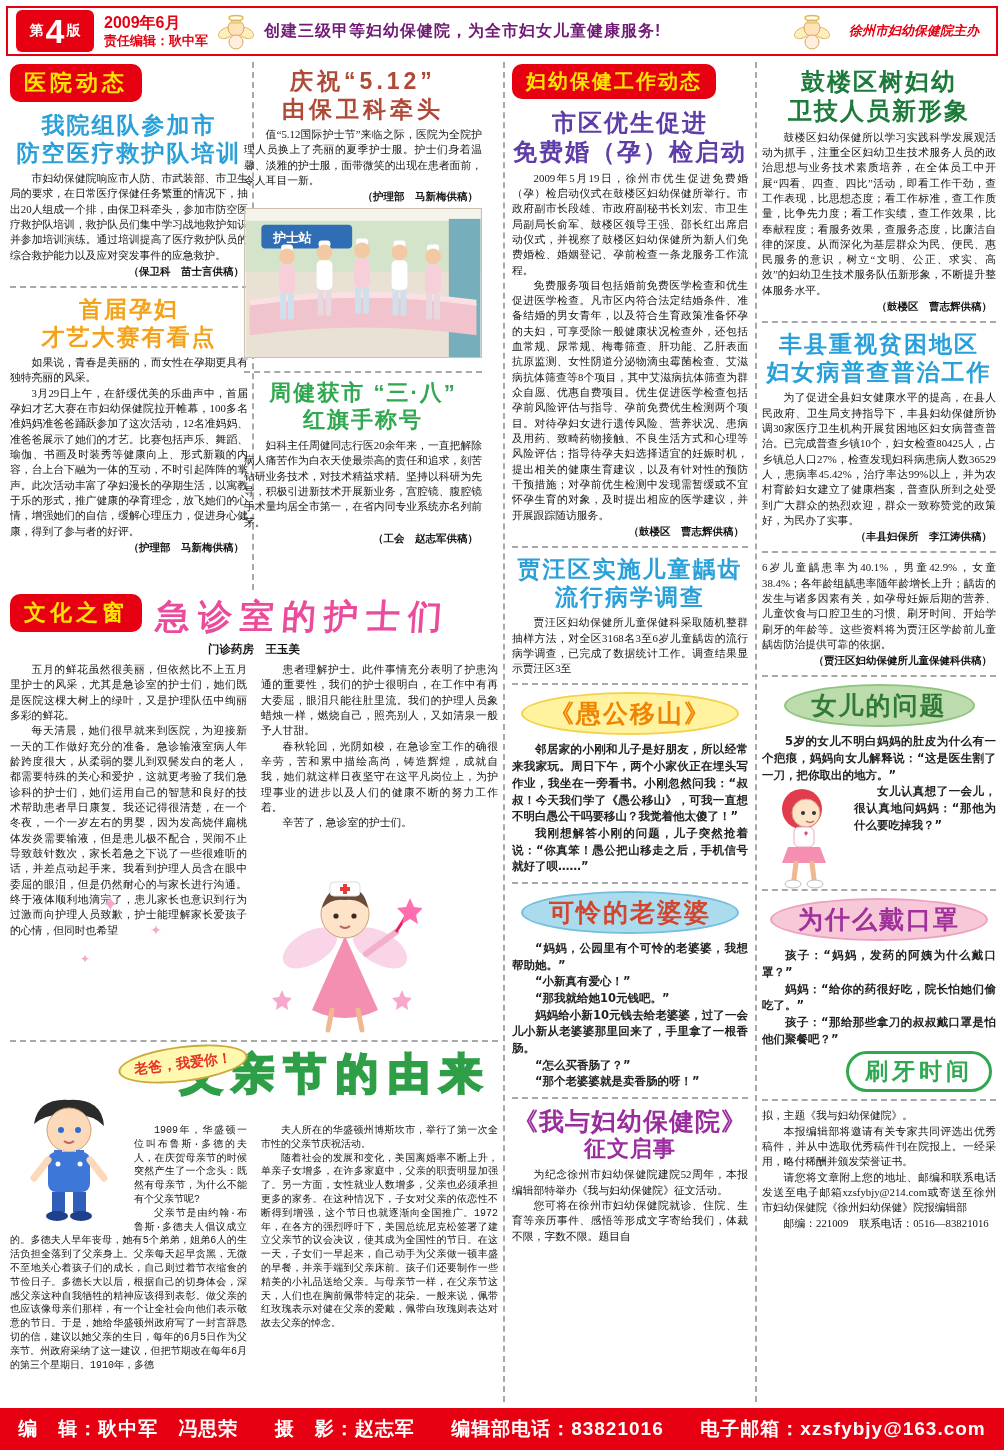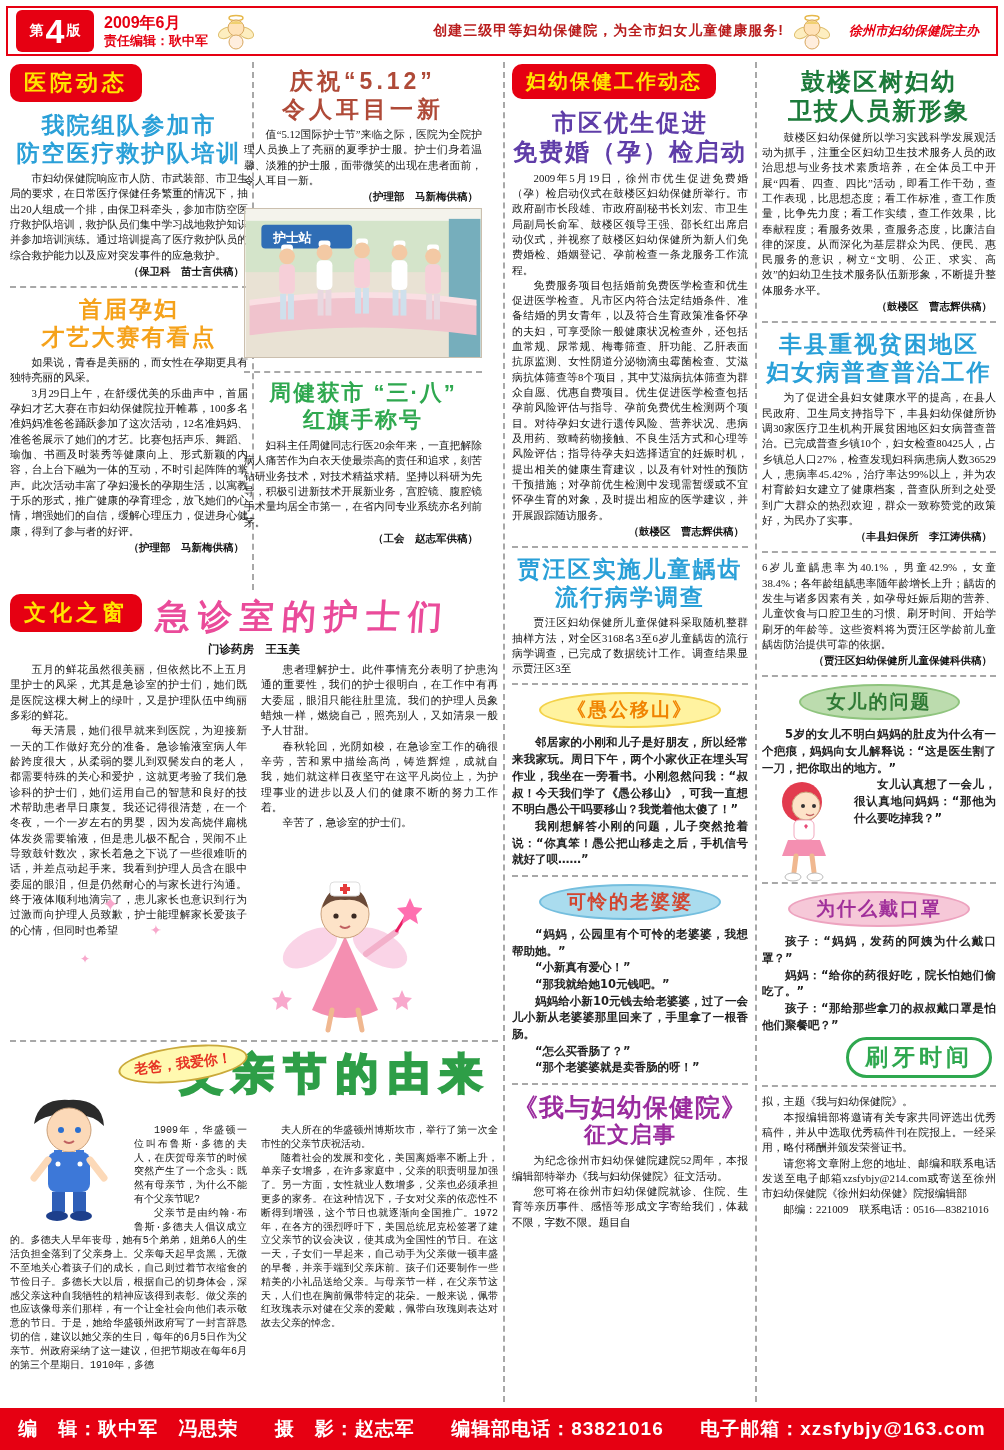--- a/index.html
+++ b/index.html
@@ -6,22 +6,22 @@
   .page{position:relative;width:1004px;height:1450px;background:#fff;overflow:hidden;
         font-family:"Liberation Serif","DejaVu Serif",serif;color:#141414;}
   
   .masthead{position:absolute;left:6px;top:6px;right:6px;height:50px;border:2px solid #e60012;
             display:flex;align-items:center;gap:10px;padding:0 8px;box-sizing:border-box;background:#fff;}
   .edbox{background:#e60012;color:#fff;border-radius:6px;height:42px;min-width:78px;display:flex;
          align-items:center;justify-content:center;font-family:"Liberation Sans",sans-serif;font-weight:800;}
   .edbox .sm{font-size:14px;} .edbox .big{font-size:34px;line-height:1;margin:0 2px;}
   .dateed{color:#e60012;font-family:"Liberation Sans",sans-serif;font-weight:700;line-height:1.25;white-space:nowrap;}
   .dateed .l1{font-size:16px;} .dateed .l2{font-size:13px;}
-  .slogan{flex:1;text-align:right;color:#b91c1c;font-family:"Liberation Sans",sans-serif;
-          font-weight:800;font-size:14px;letter-spacing:1px;white-space:nowrap;}
+  .slogan{flex:1;text-align:left;color:#701a75;font-family:"Liberation Sans",sans-serif;
+          font-weight:800;font-size:16px;letter-spacing:1px;white-space:nowrap;}
   .organizer{color:#e60012;font-size:13px;font-weight:700;font-style:italic;width:148px;text-align:center;line-height:1.2;}
   
   .col{position:absolute;top:62px;overflow:hidden;}
   #col1{left:10px;width:238px;height:528px;}
   #col2{left:244px;width:238px;height:528px;}
   #col3{left:512px;width:236px;height:1340px;}
   #col4{left:762px;width:234px;height:1340px;}
   .vline{position:absolute;border-left:2px dashed #a8a8a8;}
   #v1{left:252px;top:62px;height:528px;} #v2{left:503px;top:62px;height:1340px;} #v3{left:755px;top:62px;height:1340px;}
   .dash{border:none;border-top:2px dashed #a8a8a8;margin:7px 0;}
@@ -35,21 +35,21 @@
   .t-brick{color:#af4a38;font-size:23px;letter-spacing:4px;}
   .t-green{color:#2fa84f;font-size:22px;}
   .t-dgreen{color:#1c7a3a;font-size:24px;}
   .t-purple{color:#5f3da8;font-size:24px;}
   .t-essay{color:#9a2c9e;font-size:25px;letter-spacing:1px;}
   .bd{font-size:10.8px;line-height:1.42;text-align:justify;}
   .bd p{margin:0;text-indent:2em;}
   .byline{text-align:right;font-size:10.5px;font-weight:700;padding-right:4px;margin-top:2px;}
   
   .oval{display:block;margin:2px auto 6px;width:max-content;max-width:90%;padding:3px 26px;border-radius:50%;
-        font-family:Liberation Mono, monospace;font-weight:800;font-size:19px;letter-spacing:2px;}
+        font-family:Liberation Mono, monospace;font-weight:800;font-size:25px;letter-spacing:2px;}
   .o-yellow{background:#fff3a0;border:2px solid #f3d24a;color:#f08300;}
   .o-green{background:#bcdcae;border:2px solid #8fc47e;color:#2f7a35;}
   .o-blue{background:#aadcee;border:2px solid #74bede;color:#d2452f;}
   .o-pink{background:#f6c8d8;border:2px solid #eda3bf;color:#a0309a;}
   .joke{font-family:"DejaVu Sans",sans-serif;font-weight:700;font-size:11.5px;line-height:1.45;color:#222;text-align:justify;}
   .joke p{margin:0;text-indent:2em;}
   .tongyan{display:block;margin:4px 4px 4px auto;width:max-content;border:3px solid #2fa84f;border-radius:22px;
            color:#2fa84f;font-family:"Liberation Sans",sans-serif;font-weight:800;font-size:23px;
            letter-spacing:4px;padding:2px 16px;}
   
@@ -139,21 +139,21 @@
     <div class="bd">
       <p>如果说，青春是美丽的，而女性在孕期更具有独特亮丽的风采。</p>
       <p>3月29日上午，在舒缓优美的乐曲声中，首届孕妇才艺大赛在市妇幼保健院拉开帷幕，100多名准妈妈准爸爸踊跃参加了这次活动，12名准妈妈、准爸爸展示了她们的才艺。比赛包括声乐、舞蹈、瑜伽、书画及时装秀等健康向上、形式新颖的内容，台上台下融为一体的互动，不时引起阵阵的掌声。此次活动丰富了孕妇漫长的孕期生活，以寓教于乐的形式，推广健康的孕育理念，放飞她们的心情，增强她们的自信，缓解心理压力，促进身心健康，得到了参与者的好评。</p>
     </div>
     <div class="byline">（护理部　马新梅供稿）</div>
   </div>
 
   <div class="col" id="col2">
     <div class="t t-brick">
       <div>庆祝“5.12”</div>
-      <div>令人耳目一新</div>
+      <div>由保卫科牵头</div>
     </div>
     <div class="bd">
       <p>值“5.12国际护士节”来临之际，医院为全院护理人员换上了亮丽的夏季护士服。护士们身着温馨、淡雅的护士服，面带微笑的出现在患者面前，令人耳目一新。</p>
     </div>
     <div class="byline">（护理部　马新梅供稿）</div>
     <svg class="photo" viewBox="0 0 238 150">
       <rect x="0" y="0" width="238" height="150" fill="#e9e2d4"></rect>
       <rect x="0" y="0" width="238" height="64" fill="#d4e4ca"></rect>
       <rect x="0" y="0" width="238" height="12" fill="#f4f3ec"></rect>
       <rect x="206" y="10" width="32" height="140" fill="#76aebc"></rect>

